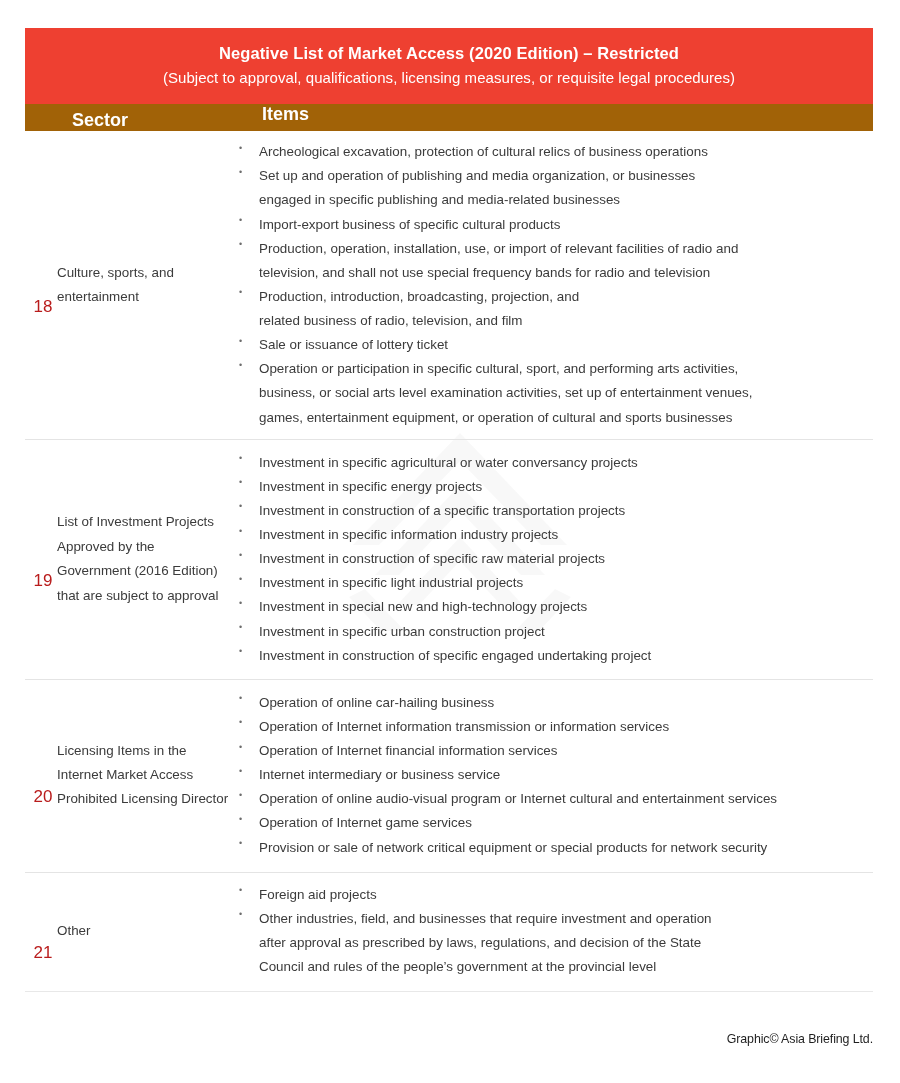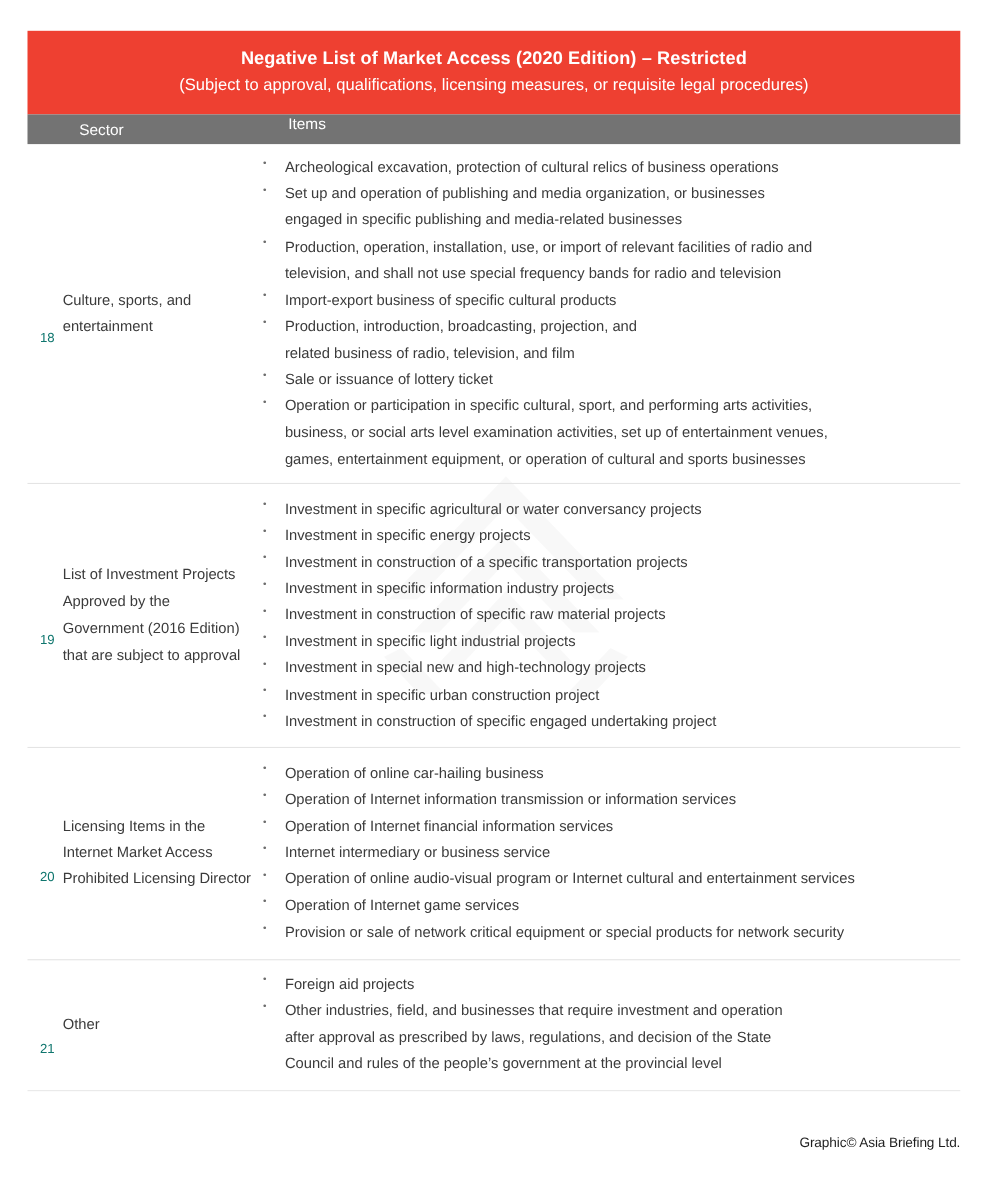--- a/index.html
+++ b/index.html
@@ -61,26 +61,26 @@
   .title-sub {
     font-size: 15px;
     font-weight: normal;
     line-height: 1.45;
     margin-top: 2px;
     letter-spacing: 0.05px;
   }
 
   
   .colhead-band {
-    background: #737373;
+    background: #a16207;
     height: 27px;
     position: relative;
     color: #ffffff;
-    font-size: 14px;
-    font-weight: normal;
+    font-size: 18px;
+    font-weight: bold;
   }
   .colhead-sector {
     position: absolute;
     left: 47px;
     top: 6px;
   }
   .colhead-items {
     position: absolute;
     left: 237px;
     top: 0;
@@ -96,22 +96,22 @@
     border-bottom: 1px solid #E4E4E4;
     position: relative;
     box-sizing: border-box;
   }
   .row:last-child { border-bottom: 1px solid #E8E8E8; }
 
   .cell-idx {
     width: 32px;
     flex: 0 0 32px;
     text-align: center;
-    font-size: 12px;
-    color: #0f766e;
+    font-size: 17px;
+    color: #b91c1c;
     padding-left: 4px;
     box-sizing: border-box;
     margin-top: 44px;
   }
   .cell-sector {
     width: 180px;
     flex: 0 0 180px;
     font-size: 13.4px;
     line-height: 1.82;
     color: #3b3b3b;
@@ -202,25 +202,25 @@
         <div class="cell-items">
           <ul class="items">
             <li>
               <span class="cont">Archeological excavation, protection of cultural relics of business operations</span>
             </li>
             <li>
               <span class="cont">Set up and operation of publishing and media organization, or businesses</span>
               <span class="cont">engaged in specific publishing and media-related businesses</span>
             </li>
             <li>
+              <span class="cont">Import-export business of specific cultural products</span>
+            </li>
+            <li>
               <span class="cont">Production, operation, installation, use, or import of relevant facilities of radio and</span>
               <span class="cont">television, and shall not use special frequency bands for radio and television</span>
-            </li>
-            <li>
-              <span class="cont">Import-export business of specific cultural products</span>
             </li>
             <li>
               <span class="cont">Production, introduction, broadcasting, projection, and</span>
               <span class="cont">related business of radio, television, and film</span>
             </li>
             <li>
               <span class="cont">Sale or issuance of lottery ticket</span>
             </li>
             <li>
               <span class="cont">Operation or participation in specific cultural, sport, and performing arts activities,</span>

